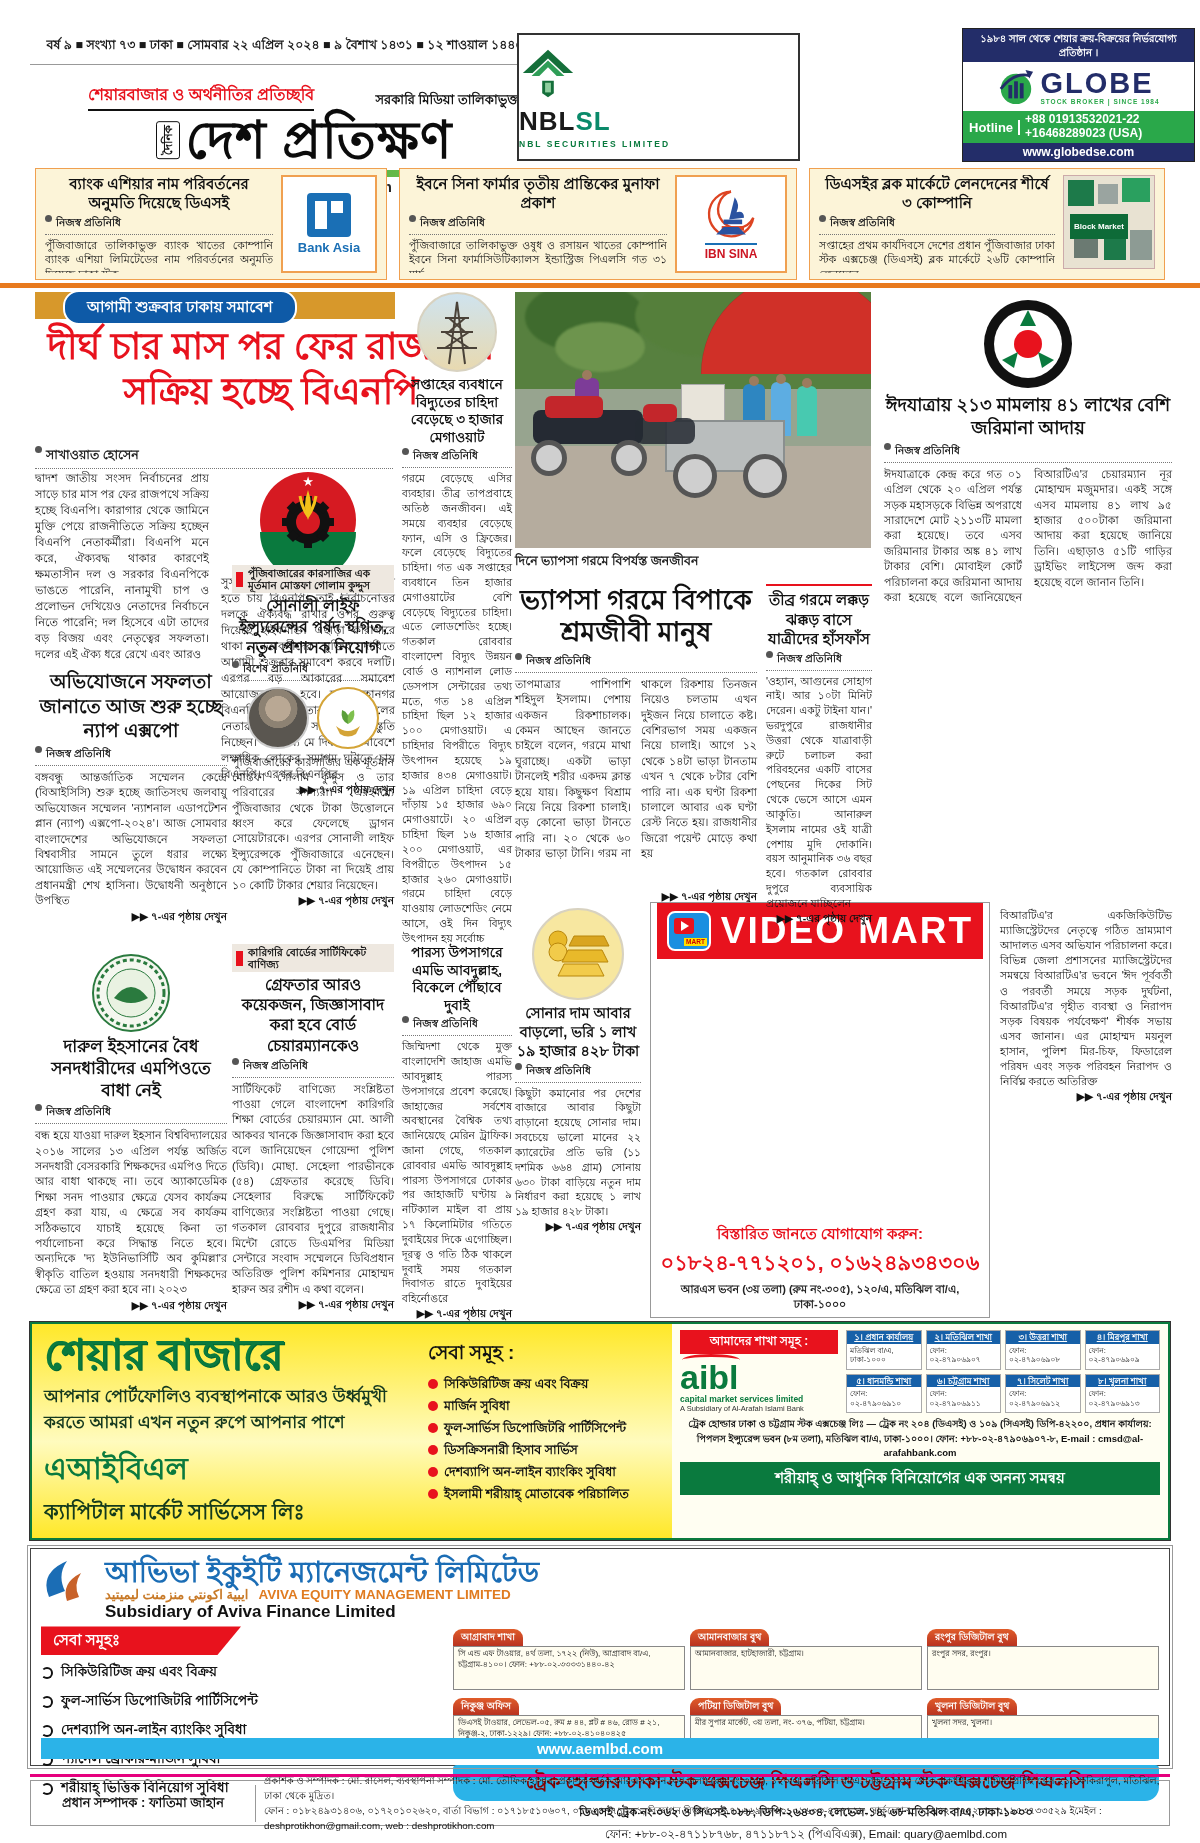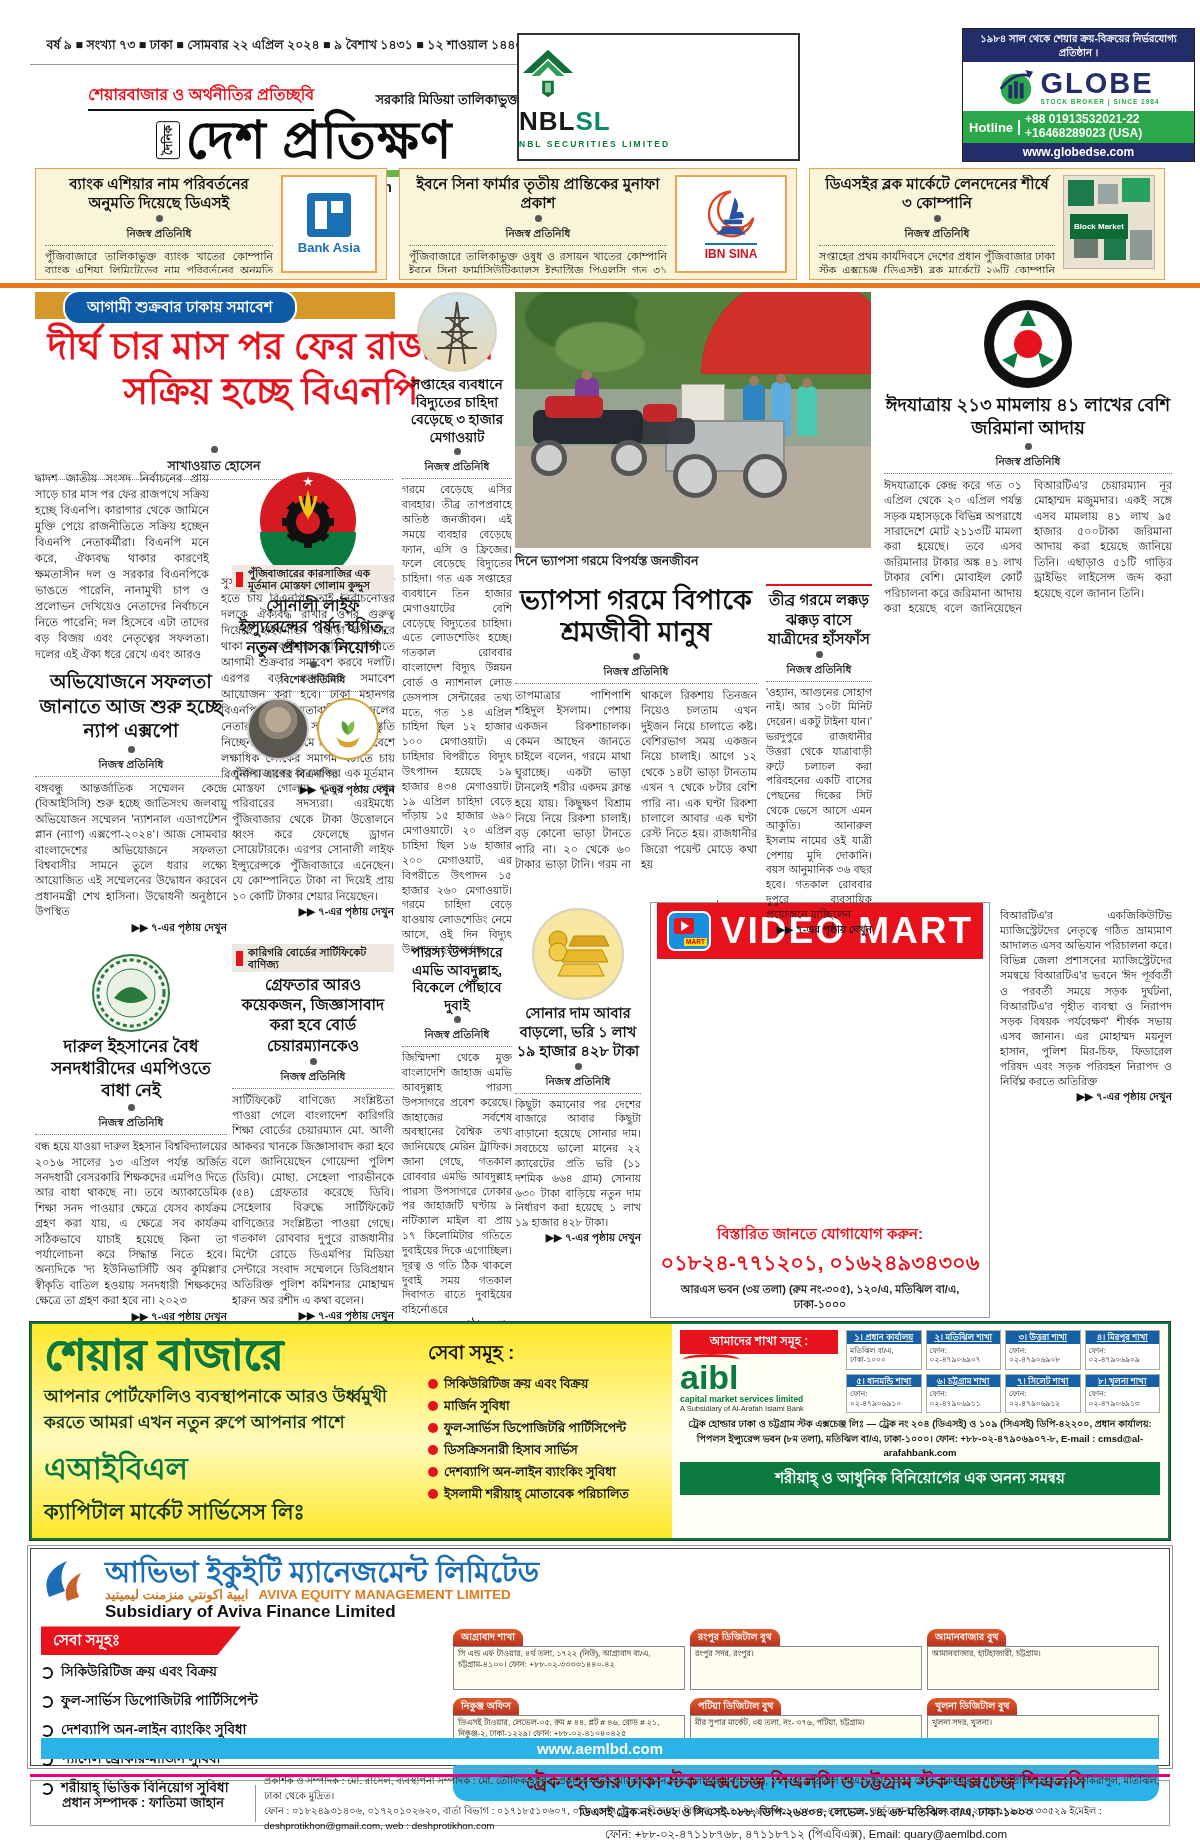--- a/index.html
+++ b/index.html
@@ -32,21 +32,21 @@
   .globe-hot { background:#2aa84a; color:#fff; display:flex; align-items:center; gap:5px; padding:2px 6px; }
   .globe-hot .hl { font-size:13px; font-weight:800; border-right:2px solid #fff; padding-right:5px; }
   .globe-ph { font-size:12px; font-weight:800; line-height:1.15; }
   .globe-web { background:#232d69; color:#fff; font-size:12px; font-weight:bold; text-align:center; padding:2px 0; }
 
   
   .topstories { left:35px; top:168px; width:1130px; height:112px; display:flex; gap:12px; }
   .tsbox { border:1.5px solid #f0a050; background:#fcf4d8; padding:6px 9px; display:flex; gap:8px; }
   .tscol { flex:1; overflow:hidden; }
   .tstitle { font-size:15px; font-weight:800; text-align:center; line-height:1.25; }
-  .byline { font-size:10.5px; font-weight:bold; color:#222; display:flex; align-items:center; gap:4px; margin-top:2px; border-bottom:1px dotted #777; padding-bottom:2px;flex-direction:column; }
+  .byline { font-size:10.5px; font-weight:bold; color:#222; display:flex; gap:4px; margin-top:2px; border-bottom:1px dotted #777; padding-bottom:2px; }
   .dot { width:7px; height:7px; border-radius:50%; background:#555; flex:none; }
   .tsbody { font-size:10.8px; line-height:1.35; text-align:justify; margin-top:3px; }
   .more { font-size:10.5px; font-weight:800; text-align:right; color:#111; }
   .logotile { width:96px; background:#fff; border:2px solid #f0a050; display:flex; flex-direction:column; align-items:center; justify-content:center; gap:3px; flex:none; }
   .ba-sq { width:44px; height:44px; background:#1a6fb5; border-radius:4px; position:relative; }
   .ba-sq:before { content:""; position:absolute; left:8px; top:8px; width:12px; height:28px; background:#fff; }
   .ba-sq:after { content:""; position:absolute; left:24px; top:8px; width:12px; height:12px; background:#fff; }
   .ba-label { color:#1a6fb5; font-weight:800; font-size:13px; }
   .ibn-label { color:#cc1522; font-weight:900; font-size:12px; border-top:2px solid #1a6fb5; padding-top:2px; }
   .mosaic { width:92px; height:94px; flex:none; position:relative; background:#e8e2d2; border:1px solid #caa; overflow:hidden; }
@@ -648,22 +648,22 @@
             <span>প্যানেল ব্রোকার-মার্জিন সুবিধা</span>
           </div>
         <div class="av-svc">
             <span class="av-b"></span>
             <span>শরীয়াহ্ ভিত্তিক বিনিয়োগ সুবিধা</span>
           </div>
       </div>
       <div class="av-right">
         <div class="offgrid">
           <div class="offbox"><span class="offpill">আগ্রাবাদ শাখা</span><div class="offbody">সি এন্ড এফ টাওয়ার, ৪র্থ তলা, ১৭২২ (নিউ), আগ্রাবাদ বা/এ, চট্টগ্রাম-৪১০০। ফোন: +৮৮-০২-৩৩৩৩১৪৪০-৪২</div></div>
+          <div class="offbox"><span class="offpill">আমানবাজার বুথ</span><div class="offbody">আমানবাজার, হাটহাজারী, চট্টগ্রাম।</div></div>
           <div class="offbox"><span class="offpill">রংপুর ডিজিটাল বুথ</span><div class="offbody">রংপুর সদর, রংপুর।</div></div>
-          <div class="offbox"><span class="offpill">আমানবাজার বুথ</span><div class="offbody">আমানবাজার, হাটহাজারী, চট্টগ্রাম।</div></div>
           <div class="offbox"><span class="offpill">নিকুঞ্জ অফিস</span><div class="offbody">ডিএসই টাওয়ার, লেভেল-০৫, রুম # ৪৪, প্লট # ৪৬, রোড # ২১, নিকুঞ্জ-২, ঢাকা-১২২৯। ফোন: +৮৮-০২-৪১০৪০৪২৫</div></div>
           <div class="offbox"><span class="offpill">পটিয়া ডিজিটাল বুথ</span><div class="offbody">মীর সুপার মার্কেট, ৩য় তলা, নং- ৩৭৬, পটিয়া, চট্টগ্রাম।</div></div>
           <div class="offbox"><span class="offpill">খুলনা ডিজিটাল বুথ</span><div class="offbody">খুলনা সদর, খুলনা।</div></div>
         </div>
         <div class="av-bluebar">ট্রেক হোল্ডার ঢাকা স্টক এক্সচেঞ্জ পিএলসি ও চট্টগ্রাম স্টক এক্সচেঞ্জ পিএলসি</div>
         <div class="av-addr">ডিএসই ট্রেক নং-০৬২ ও সিএসই-০৮৮, ডিপি-২৬৪০৪, লেভেল-১৪, ৬৮ মতিঝিল বা/এ, ঢাকা-১০০০</div>
         <div class="av-addr" style="font-weight:normal">ফোন: +৮৮-০২-৪৭১১৮৭৬৮, ৪৭১১৮৭১২ (পিএবিএক্স), Email: quary@aemlbd.com</div>
       </div>
     </div>
     <div class="av-web">www.aemlbd.com</div>

